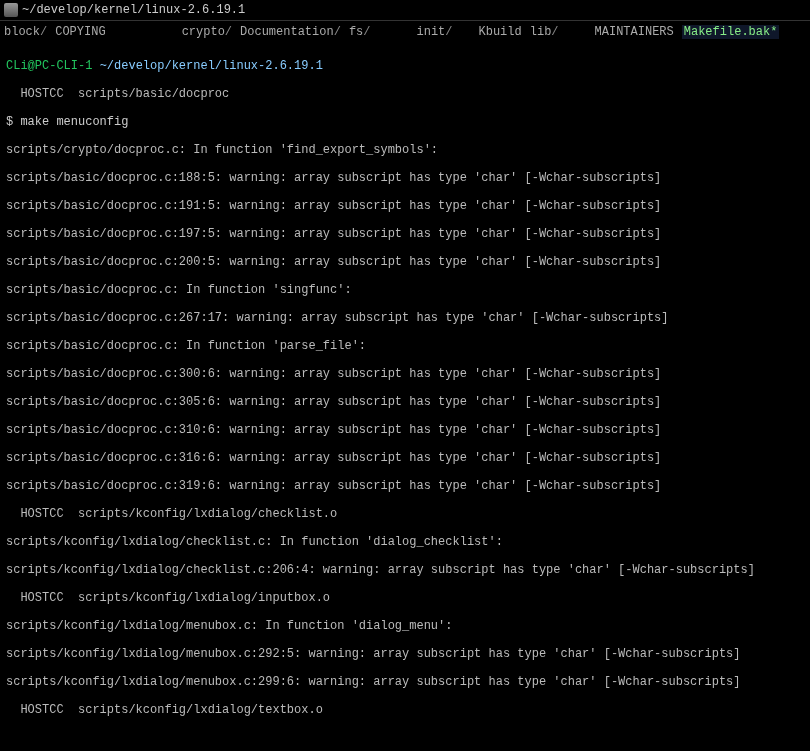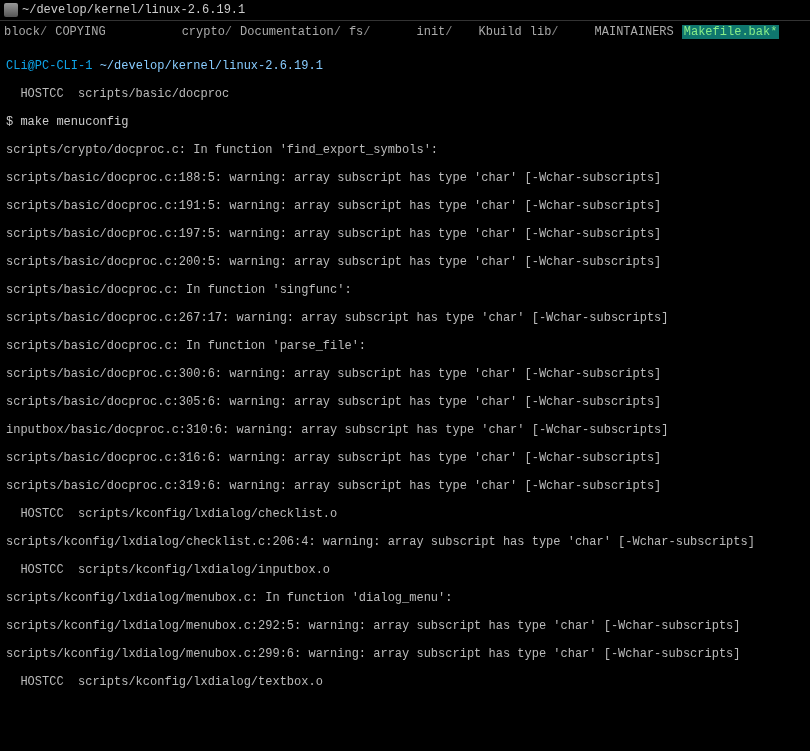--- a/index.html
+++ b/index.html
@@ -34,29 +34,29 @@
     display: flex;
     padding: 2px 4px;
     color: #bbb;
     gap: 8px;
     align-items: flex-end;
     height: 16px;
   }
   .tabbar span { white-space: pre; }
   .ttext  { color: #aaa; }
   .slash  { color: #888; }
-  .highlight-tab { color: #8e8; background: #0f766e; padding: 0 2px; }
+  .highlight-tab { color: #8e8; background: #0f172a; padding: 0 2px; }
   .terminal {
     padding: 4px 6px;
     color: #bbb;
     white-space: pre;
     position: relative;
   }
   .line { height: 14px; }
-  .prompt-user { color: #0ea5e9; }
+  .prompt-user { color: #22c55e; }
   .prompt-path { color: #8cf; }
   .cmd { color: #ccc; }
 </style>
 </head>
 <body>
 
 <div class="titlebar">
   <span class="icon"></span>
   <span> ~/develop/kernel/linux-2.6.19.1</span>
 </div>
@@ -85,24 +85,25 @@
 <div class="line">scripts/crypto/docproc.c: In function 'find_export_symbols':</div>
 <div class="line">scripts/basic/docproc.c:188:5: warning: array subscript has type 'char' [-Wchar-subscripts]</div>
 <div class="line">scripts/basic/docproc.c:191:5: warning: array subscript has type 'char' [-Wchar-subscripts]</div>
 <div class="line">scripts/basic/docproc.c:197:5: warning: array subscript has type 'char' [-Wchar-subscripts]</div>
 <div class="line">scripts/basic/docproc.c:200:5: warning: array subscript has type 'char' [-Wchar-subscripts]</div>
 <div class="line">scripts/basic/docproc.c: In function 'singfunc':</div>
 <div class="line">scripts/basic/docproc.c:267:17: warning: array subscript has type 'char' [-Wchar-subscripts]</div>
 <div class="line">scripts/basic/docproc.c: In function 'parse_file':</div>
 <div class="line">scripts/basic/docproc.c:300:6: warning: array subscript has type 'char' [-Wchar-subscripts]</div>
 <div class="line">scripts/basic/docproc.c:305:6: warning: array subscript has type 'char' [-Wchar-subscripts]</div>
-<div class="line">inputbox/basic/docproc.c:310:6: warning: array subscript has type 'char' [-Wchar-subscripts]</div>
+<div class="line">scripts/basic/docproc.c:310:6: warning: array subscript has type 'char' [-Wchar-subscripts]</div>
 <div class="line">scripts/basic/docproc.c:316:6: warning: array subscript has type 'char' [-Wchar-subscripts]</div>
 <div class="line">scripts/basic/docproc.c:319:6: warning: array subscript has type 'char' [-Wchar-subscripts]</div>
 <div class="line">  HOSTCC  scripts/kconfig/lxdialog/checklist.o</div>
+<div class="line">scripts/kconfig/lxdialog/checklist.c: In function 'dialog_checklist':</div>
 <div class="line">scripts/kconfig/lxdialog/checklist.c:206:4: warning: array subscript has type 'char' [-Wchar-subscripts]</div>
 <div class="line">  HOSTCC  scripts/kconfig/lxdialog/inputbox.o</div>
 <div class="line">scripts/kconfig/lxdialog/menubox.c: In function 'dialog_menu':</div>
 <div class="line">scripts/kconfig/lxdialog/menubox.c:292:5: warning: array subscript has type 'char' [-Wchar-subscripts]</div>
 <div class="line">scripts/kconfig/lxdialog/menubox.c:299:6: warning: array subscript has type 'char' [-Wchar-subscripts]</div>
 <div class="line">  HOSTCC  scripts/kconfig/lxdialog/textbox.o</div>
 
 
 
 

